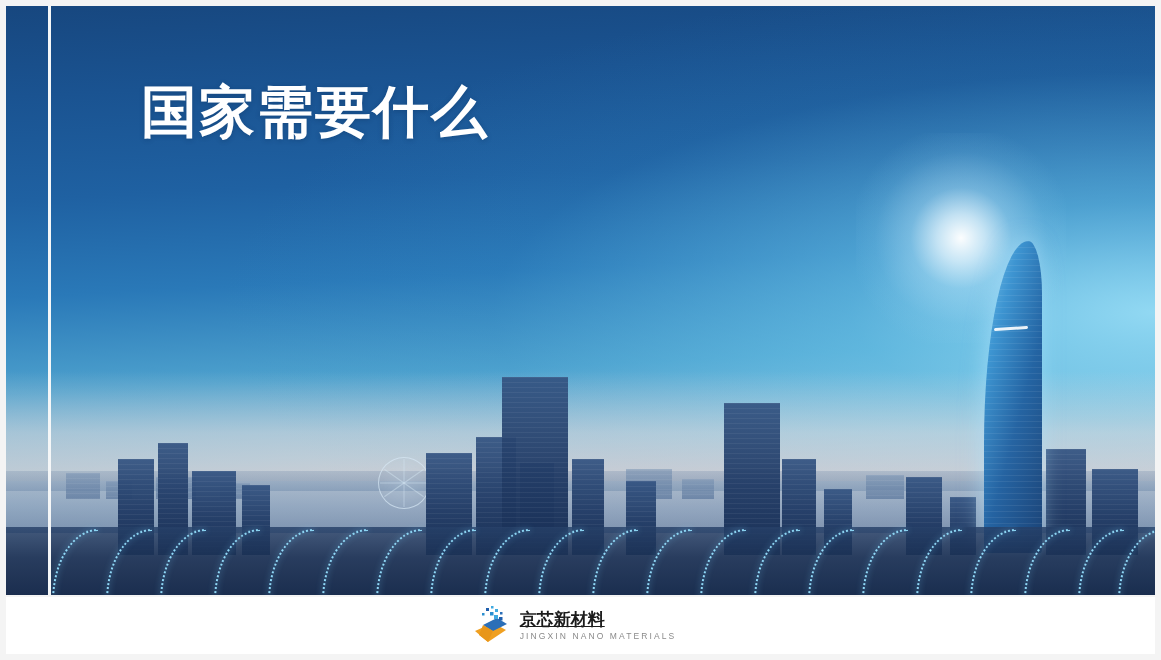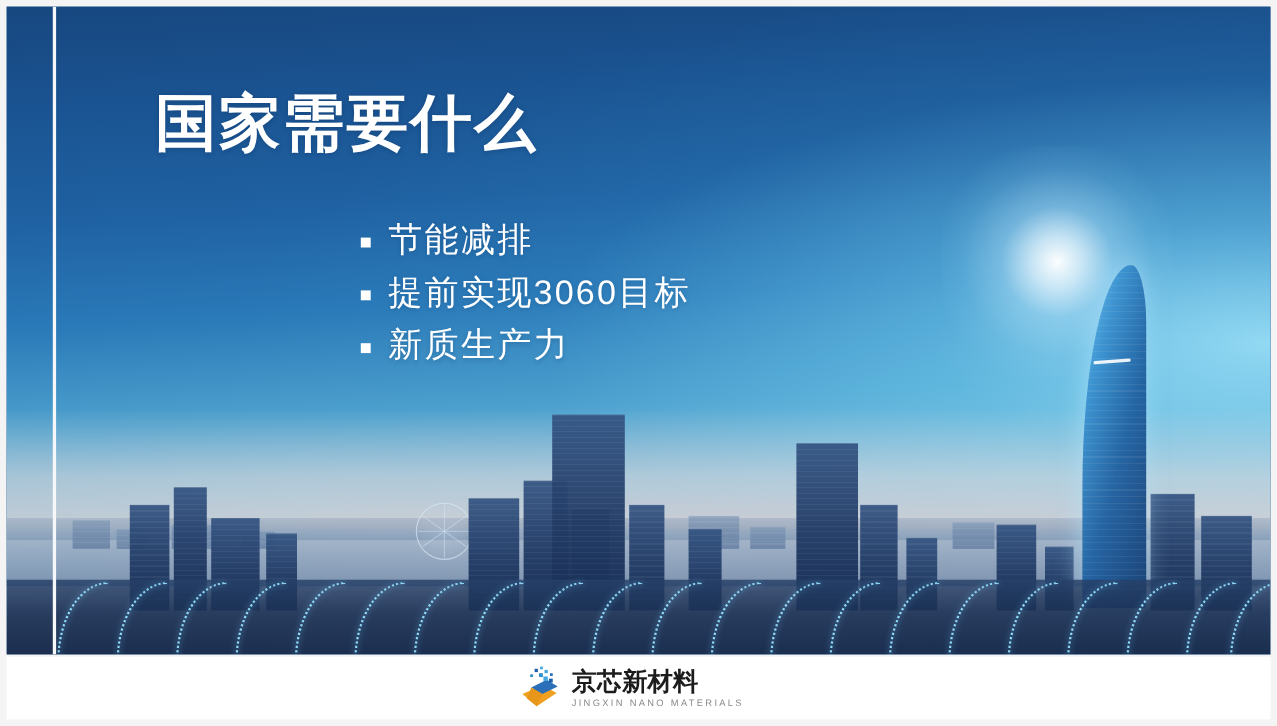--- a/index.html
+++ b/index.html
@@ -299,25 +299,26 @@
     transform: translateX(-8px);
   }
   .logomark {
     position: relative;
     width: 42px;
     height: 42px;
     flex: 0 0 auto;
   }
   .logotext { display: flex; flex-direction: column; line-height: 1; }
   .logo-cn {
-    font-size: 23px;
+    font-size: 17px;
     font-weight: bold;
     color: #1c1c1c;
     letter-spacing: 0px;
     white-space: nowrap;
+    text-decoration: underline;
   }
   .logo-en {
     margin-top: 4px;
     font-size: 8.5px;
     color: #8a8a8a;
     letter-spacing: 2.1px;
     white-space: nowrap;
   }
 </style>
 </head>
@@ -394,34 +395,20 @@
         <span class="arc" style="left:1072px;"></span>
         <span class="arc" style="left:1112px;"></span>
       </div>
     </div>
 
     <div class="vline"></div>
   </div>
 
   <div class="title">国家需要什么</div>
 
-  <ul class="bullets">
-    <li>
-      <span class="marker"></span>
-      <span>节能减排</span>
-    </li>
-    <li>
-      <span class="marker"></span>
-      <span>提前实现3060目标</span>
-    </li>
-    <li>
-      <span class="marker"></span>
-      <span>新质生产力</span>
-    </li>
-  </ul>
 
   <div class="footer">
     <div class="logo">
       <div class="logomark">
         <svg viewBox="0 0 42 42" width="42" height="42" aria-hidden="true">
 
           <path d="M6 26 L24 18 L37 25 L19 37 Z" fill="#f0a021"></path>
 
           <path d="M14 20 L28 13 L38 19 L24 26 Z" fill="#2b6fb8"></path>
           <path d="M14 20 L24 26 L19 37 L10 30 Z" fill="#e8961a"></path>

